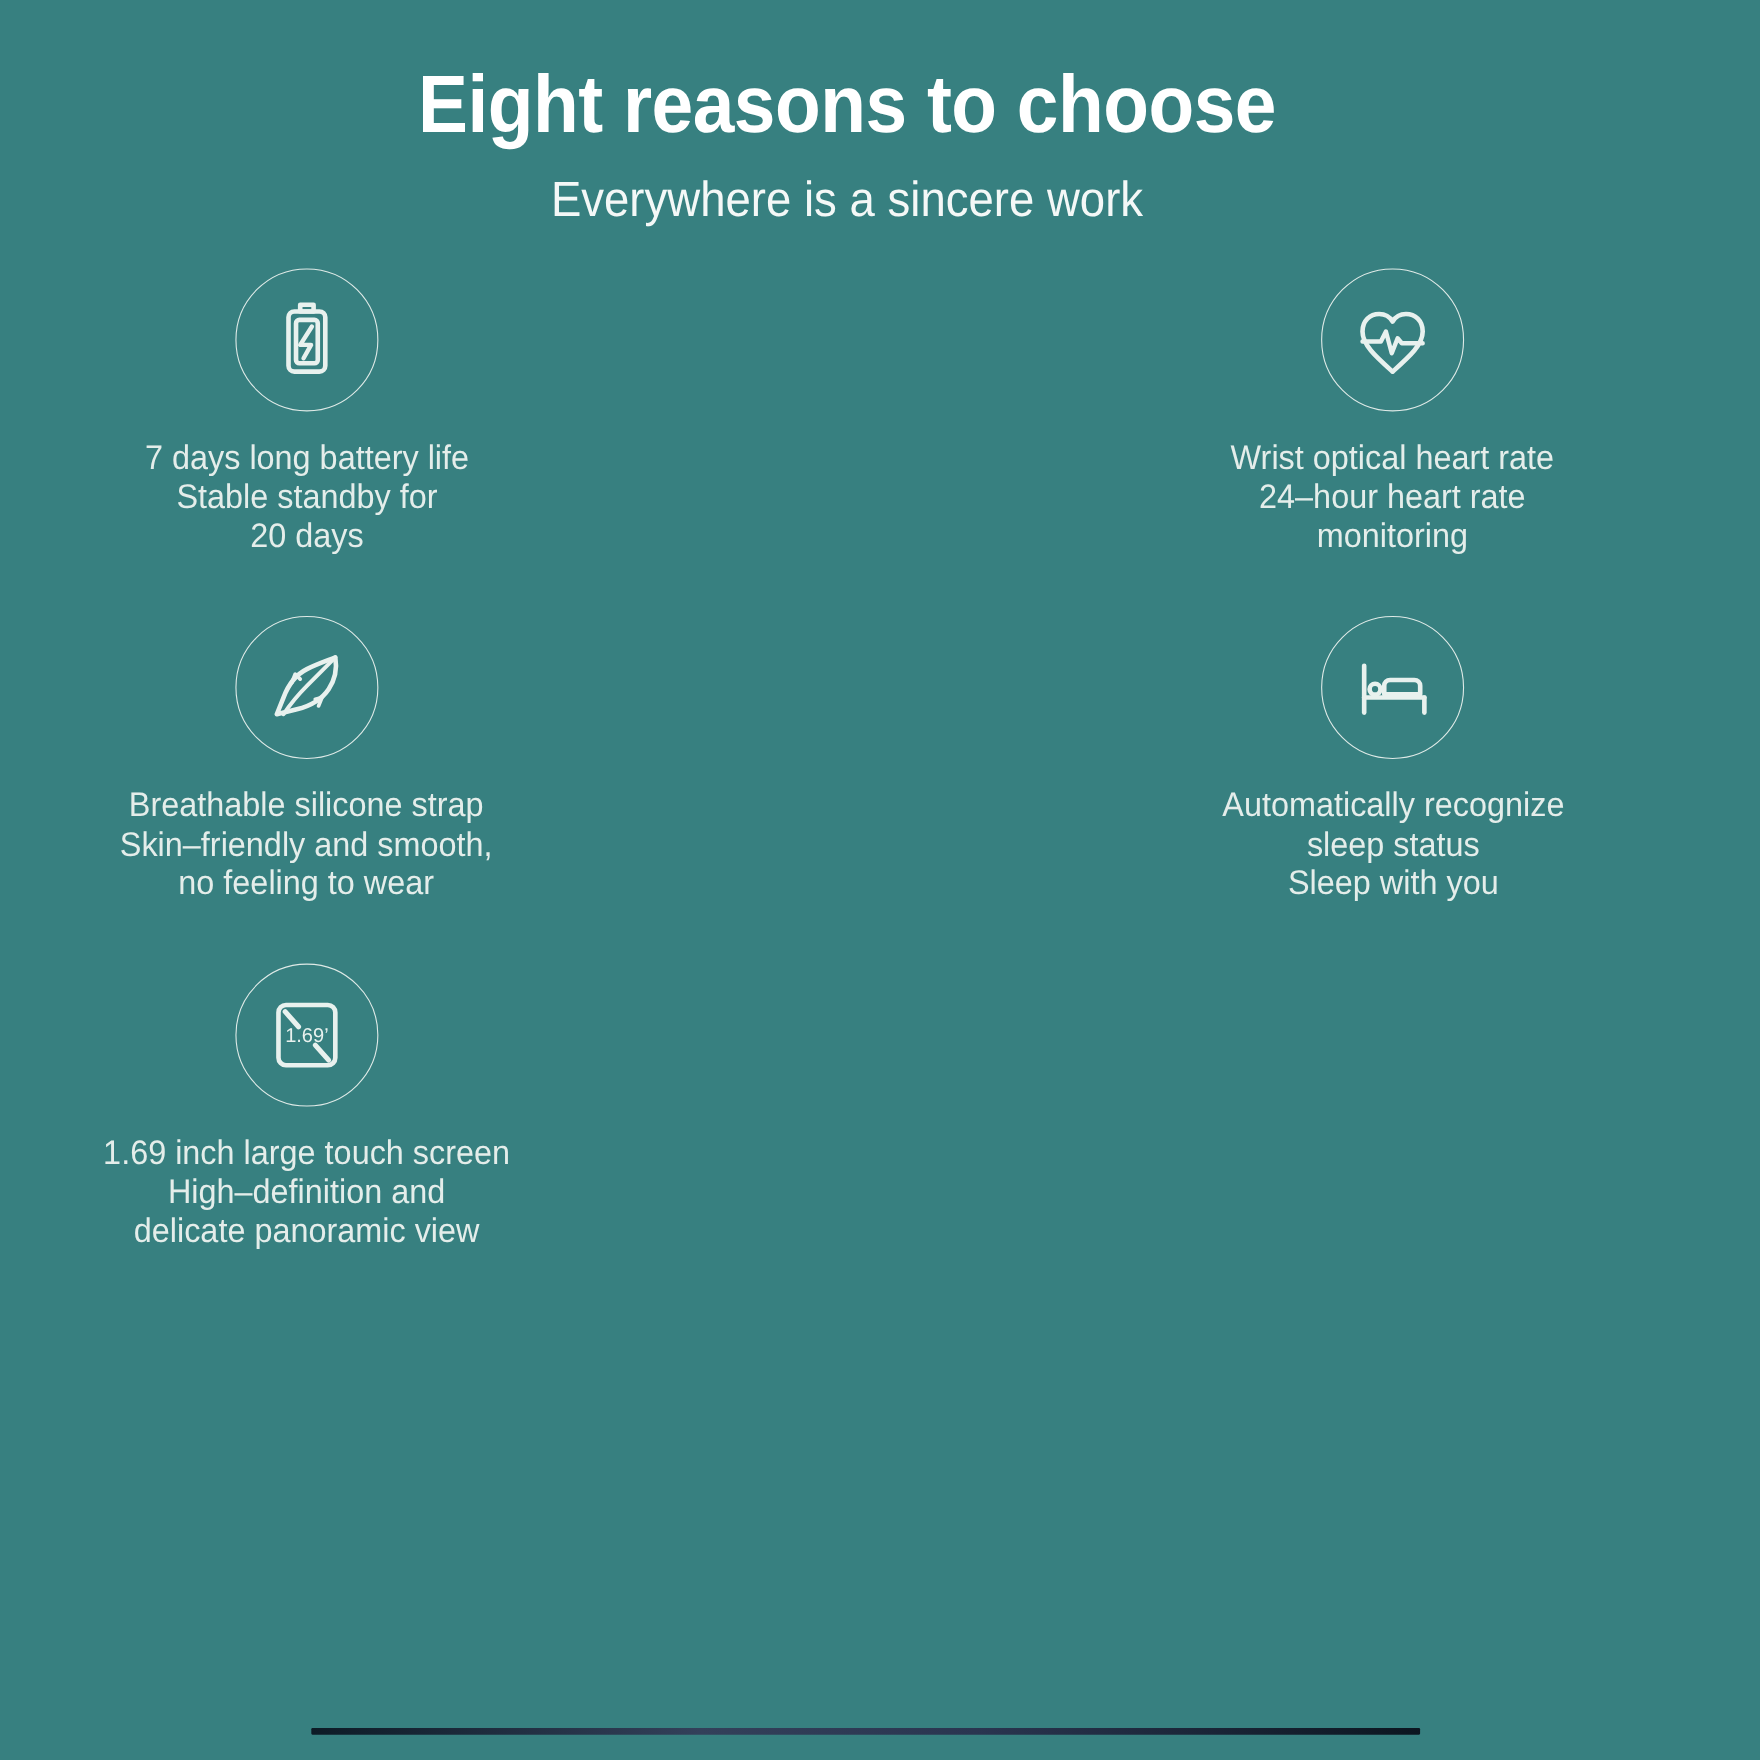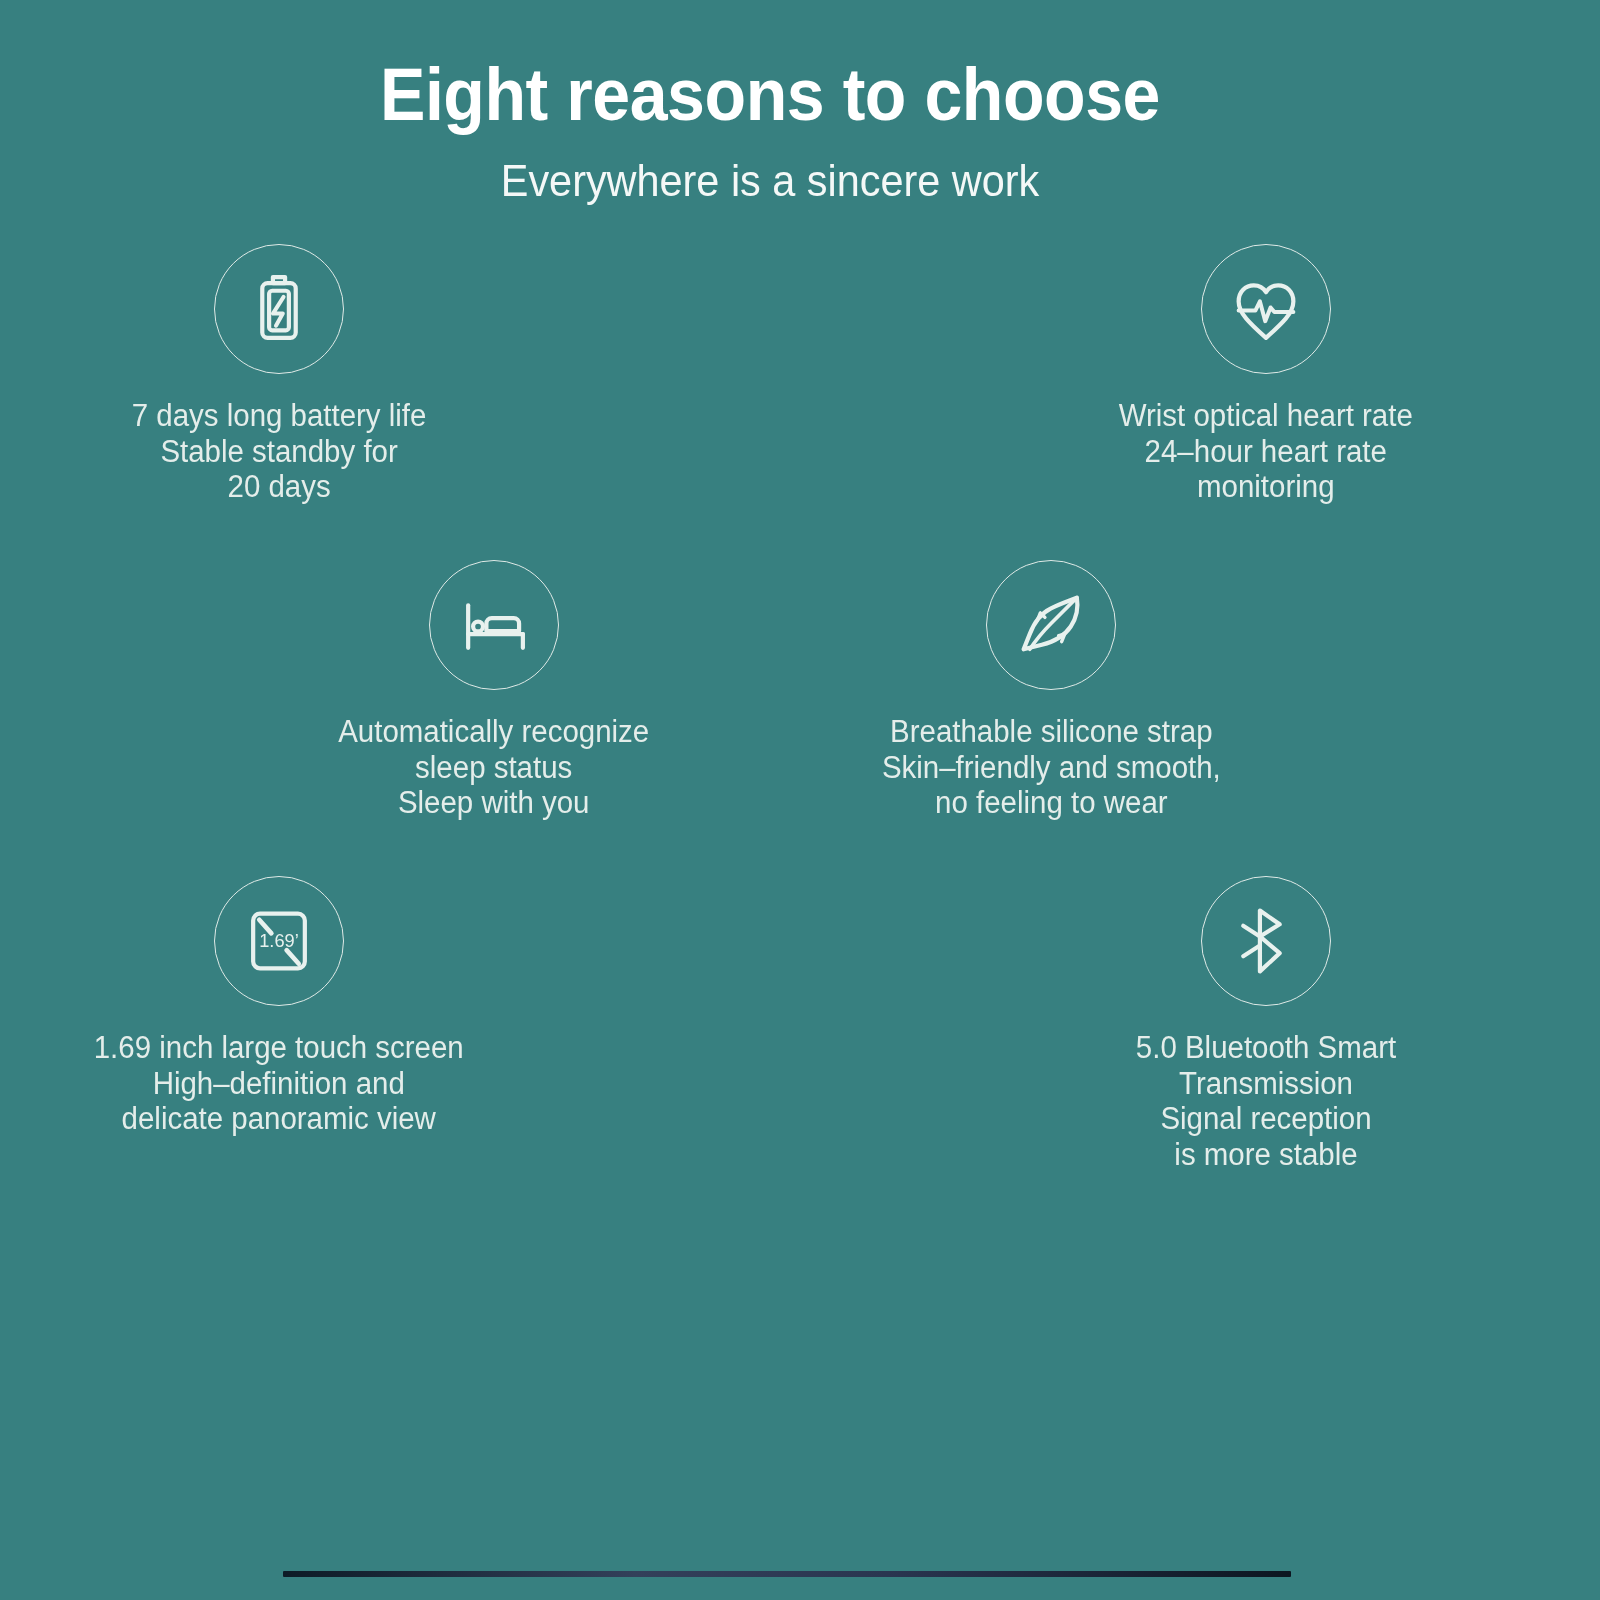--- a/index.html
+++ b/index.html
@@ -157,74 +157,61 @@
           <path d="M14 52 H36 L42 40 L49 66 L56 48 L61 54 H86" stroke-width="4"></path>
         </svg>
       </div>
       <div class="caption">Wrist optical heart rate
 24–hour heart rate
 monitoring</div>
     </div>
 
 
 
+    <div class="cell col-left r3">
+      <div class="icon-circle">
+        <svg viewBox="0 0 100 100" fill="none" stroke="#e8f1ee" stroke-width="4.2" stroke-linejoin="round" stroke-linecap="round">
+          <path d="M84 14 C86 26 84 40 76 52 C68 64 54 72 38 76 L14 82 L22 62 C28 46 38 34 50 28 C62 22 74 18 84 14 Z"></path>
+          <path d="M84 14 C74 24 62 36 50 48 C40 58 30 70 22 82" stroke-width="3.6"></path>
+          <path d="M42 40 L36 34 L32 44" stroke-width="3.4"></path>
+          <path d="M60 64 L68 62 L64 72" stroke-width="3.4"></path>
+        </svg>
+      </div>
+      <div class="caption">Breathable silicone strap
+Skin–friendly and smooth,
+no feeling to wear</div>
+    </div>
+
     <div class="cell col-right r3">
       <div class="icon-circle">
         <svg viewBox="0 0 100 100" fill="none" stroke="#e8f1ee" stroke-width="4.2" stroke-linejoin="round" stroke-linecap="round">
           <path d="M16 24 V80"></path>
           <path d="M16 62 H88"></path>
           <path d="M88 62 V80"></path>
           <path d="M40 58 V48 C40 44 43 41 47 41 H76 C80 41 83 44 83 48 V58 Z"></path>
           <circle cx="29" cy="52" r="6.5"></circle>
         </svg>
       </div>
       <div class="caption">Automatically recognize
 sleep status
 Sleep with you</div>
     </div>
 
-    <div class="cell col-left r3">
-      <div class="icon-circle">
-        <svg viewBox="0 0 100 100" fill="none" stroke="#e8f1ee" stroke-width="4.2" stroke-linejoin="round" stroke-linecap="round">
-          <path d="M84 14 C86 26 84 40 76 52 C68 64 54 72 38 76 L14 82 L22 62 C28 46 38 34 50 28 C62 22 74 18 84 14 Z"></path>
-          <path d="M84 14 C74 24 62 36 50 48 C40 58 30 70 22 82" stroke-width="3.6"></path>
-          <path d="M42 40 L36 34 L32 44" stroke-width="3.4"></path>
-          <path d="M60 64 L68 62 L64 72" stroke-width="3.4"></path>
-        </svg>
-      </div>
-      <div class="caption">Breathable silicone strap
-Skin–friendly and smooth,
-no feeling to wear</div>
-    </div>
-
     <div class="cell col-left r4">
       <div class="icon-circle">
         <svg viewBox="0 0 100 100" fill="none" stroke="#e8f1ee" stroke-width="4.2" stroke-linejoin="round" stroke-linecap="round">
           <rect x="16" y="14" width="68" height="72" rx="9" ry="9"></rect>
           <path d="M24 22 L40 40" stroke-width="4.6"></path>
           <path d="M60 62 L76 80" stroke-width="4.6"></path>
           <text x="50" y="58" font-family="Liberation Sans, sans-serif" font-size="24" font-weight="300" fill="#e8f1ee" stroke="none" text-anchor="middle">1.69’</text>
         </svg>
       </div>
       <div class="caption">1.69 inch large touch screen
 High–definition and
 delicate panoramic view</div>
     </div>
 
-    <div class="cell col-right r4">
-      <div class="icon-circle">
-        <svg viewBox="0 0 100 100" fill="none" stroke="#e8f1ee" stroke-width="4.2" stroke-linejoin="round" stroke-linecap="round">
-          <path d="M42 10 L42 90 L68 66 L42 44 L68 28 L42 10 Z"></path>
-          <path d="M42 44 L20 30"></path>
-          <path d="M42 56 L20 70"></path>
-        </svg>
-      </div>
-      <div class="caption">5.0 Bluetooth Smart
-Transmission
-Signal reception
-is more stable</div>
-    </div>
 
   </div>
 
   <div class="bottom-rule"></div>
 
 </div>
 
 </body></html>

